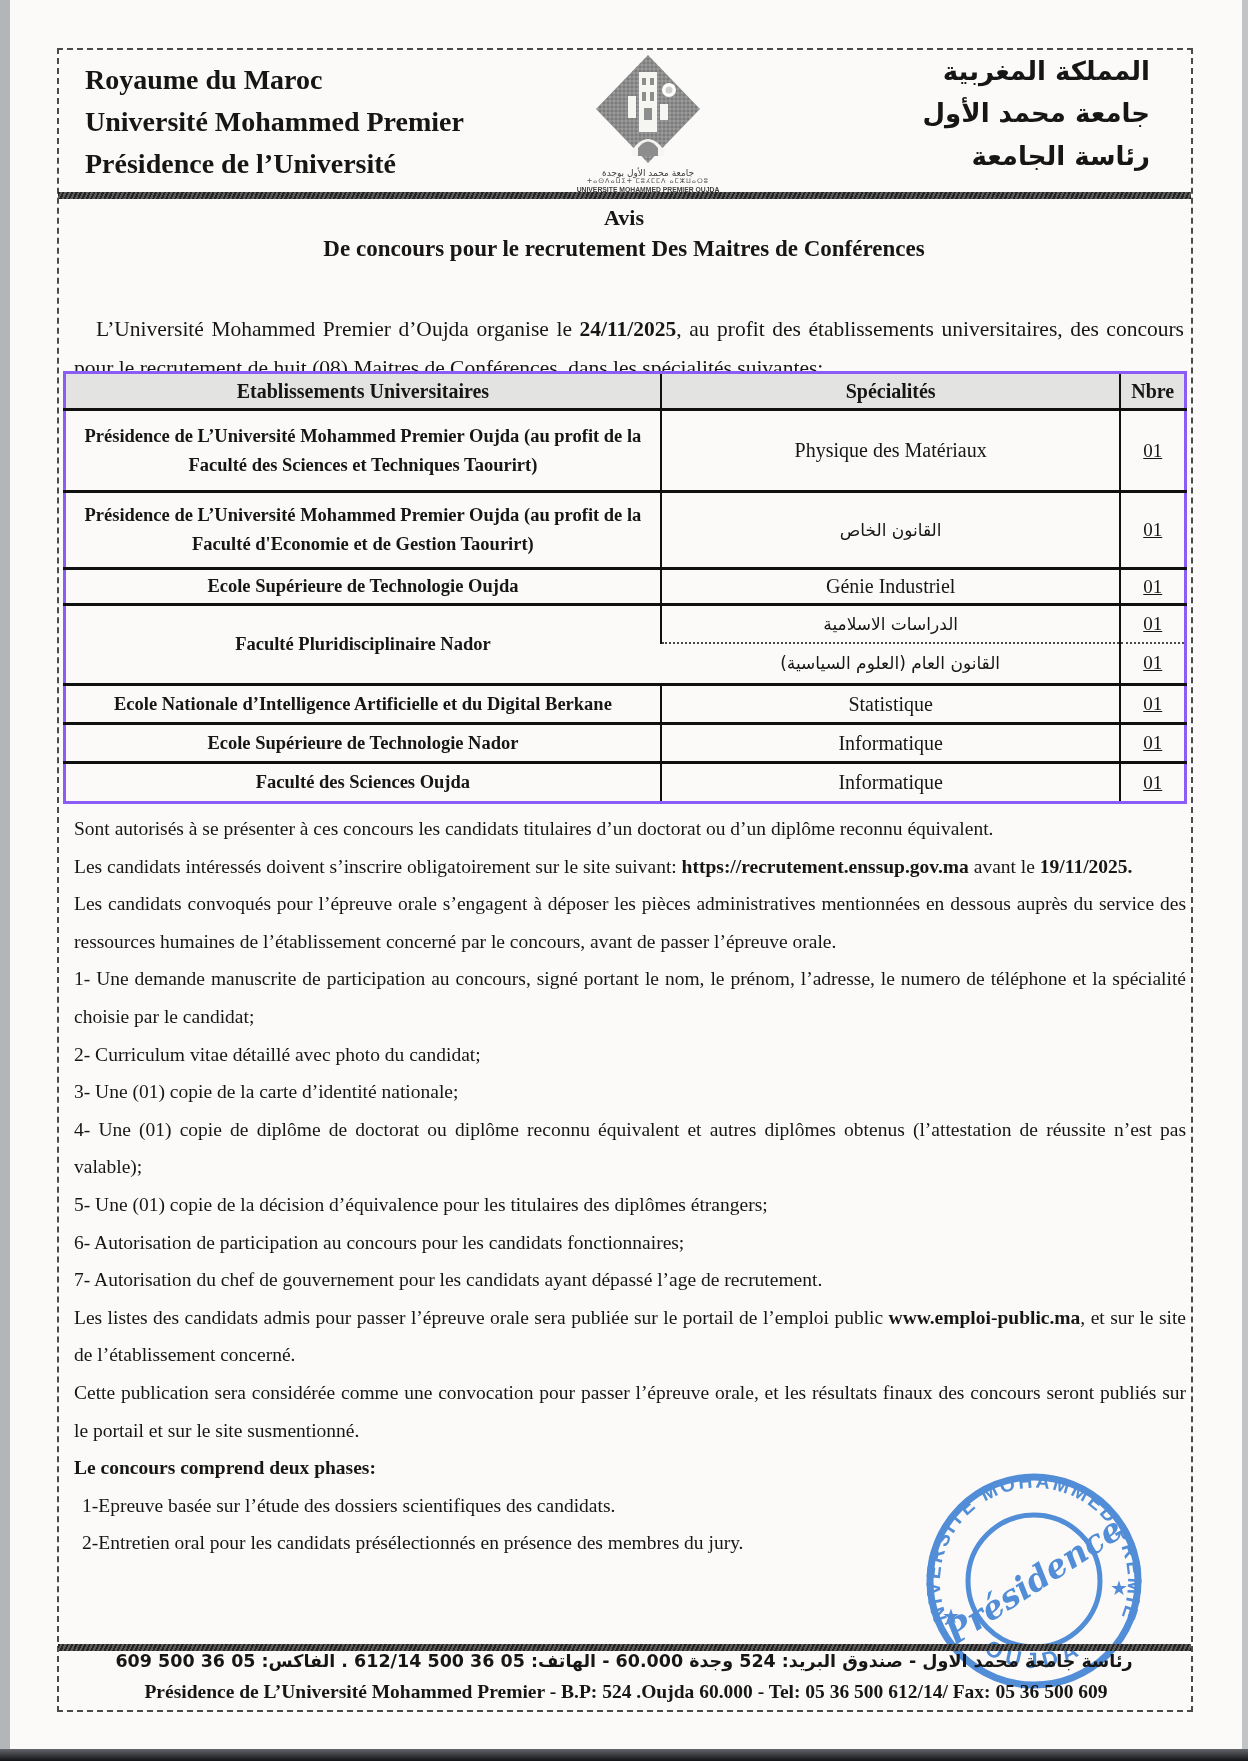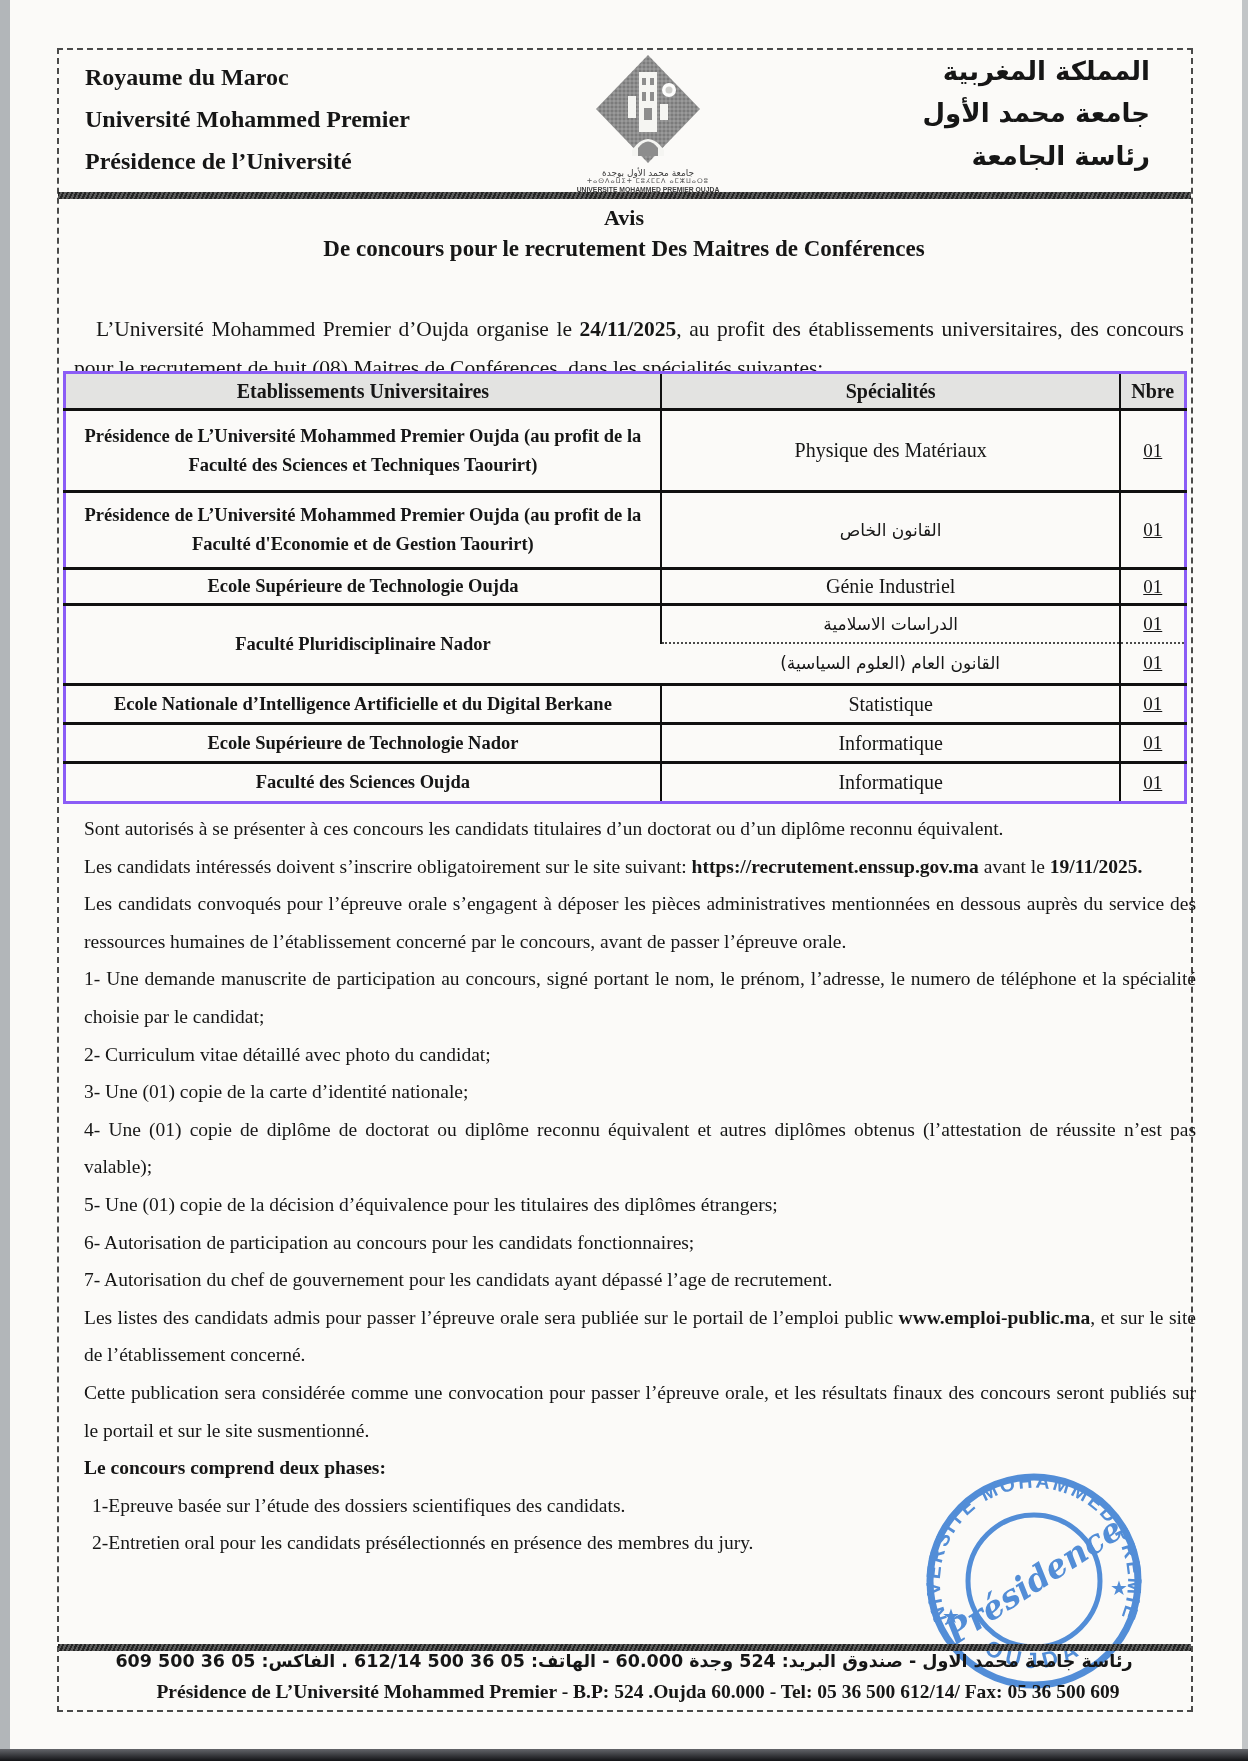--- a/index.html
+++ b/index.html
@@ -5,21 +5,21 @@
   html,body{margin:0;padding:0;background:#e9e9e7;}
   .page{position:relative;width:1248px;height:1761px;background:#fbfaf8;overflow:hidden;
         font-family:"Liberation Serif", serif;color:#161616;}
   
   .edge-left{position:absolute;left:0;top:0;width:10px;height:1750px;background:#b2b6b9;}
   .edge-right{position:absolute;right:0;top:0;width:6px;height:1750px;background:#c2c5c7;}
   .edge-bottom{position:absolute;left:0;top:1749px;width:1248px;height:12px;background:linear-gradient(#63656a,#121316);}
   
   .doc-border{position:absolute;left:57px;top:48px;width:1132px;height:1660px;border:2px dashed #4a4a4a;}
   
-  .hdr-fr{position:absolute;left:85px;width:520px;font-weight:bold;font-size:24px;}
+  .hdr-fr{position:absolute;left:85px;width:520px;font-weight:bold;font-size:28px;}
   .hdr-ar{position:absolute;right:98px;width:420px;text-align:right;font-weight:bold;font-size:26px;
           font-family:"DejaVu Sans",sans-serif;direction:rtl;}
   .band{position:absolute;left:58px;width:1133px;height:7px;
         background:repeating-linear-gradient(115deg,#242424 0 2px,#5c5c5c 2px 4px);}
   
   .logo-wrap{position:absolute;left:560px;top:54px;width:176px;text-align:center;}
   .logo-cap{line-height:1.15;color:#3d3d3d;}
   .logo-cap .ar{font-family:"DejaVu Sans",sans-serif;font-size:9px;display:block;}
   .logo-cap .tif{font-family:"DejaVu Sans",sans-serif;font-size:6.5px;letter-spacing:1px;display:block;color:#555;}
   .logo-cap .fr{font-family:"Liberation Sans",sans-serif;font-size:6.8px;font-weight:bold;display:block;}
@@ -39,33 +39,33 @@
   .tbl td{padding:2px 8px;font-size:20px;}
   .tbl td.etab{font-weight:bold;font-size:18.5px;line-height:1.55;}
   .tbl td.spec.ar,{direction:rtl;}
   .tbl .ar{font-family:"DejaVu Sans",sans-serif;font-size:17px;}
   .tbl td.nbre{font-size:19px;padding:2px 0;text-decoration:underline;}
   .tbl col.c1{width:53.2%;}.tbl col.c2{width:41%;}.tbl col.c3{width:5.8%;}
   .tbl td:nth-child(n+2),.tbl th:nth-child(n+2){border-left:2.5px solid #101010;}
   .tbl tr.solid>td{border-top:3px solid #101010;}
   .tbl tr.dotted>td{border-top:2px dotted #4a4a4a;}
   
-  .bodytxt{position:absolute;left:74px;top:810px;width:1112px;font-size:19.5px;line-height:37.6px;margin-left:10px;}
+  .bodytxt{position:absolute;left:74px;top:810px;width:1112px;font-size:19.5px;line-height:37.6px;}
   .bodytxt p{margin:0;text-align:justify;}
   
   .stamp{position:absolute;left:915px;top:1462px;mix-blend-mode:multiply;opacity:.92;}
   .st-ring{fill:none;stroke:var(--stamp,#4486da);}
   .st-arc{fill:var(--stamp,#4486da);font-family:"Liberation Sans",sans-serif;font-weight:bold;}
   .st-star{fill:var(--stamp,#4486da);}
   .st-center{fill:var(--stamp,#4486da);font-family:"DejaVu Serif",serif;font-style:italic;
              font-weight:bold;font-size:33px;}
   
   .foot-ar{position:absolute;left:60px;top:1651px;width:1128px;text-align:center;direction:rtl;
            font-family:"DejaVu Sans",sans-serif;font-weight:bold;font-size:17.5px;}
-  .foot-fr{position:absolute;left:74px;top:1681px;width:1128px;text-align:center;
+  .foot-fr{position:absolute;left:62px;top:1681px;width:1128px;text-align:center;
            font-weight:bold;font-size:19.5px;}
 </style>
 </head>
 <body>
 
 <div class="page">
 
   <div class="edge-left"></div>
   <div class="edge-right"></div>
   <div class="edge-bottom"></div>

